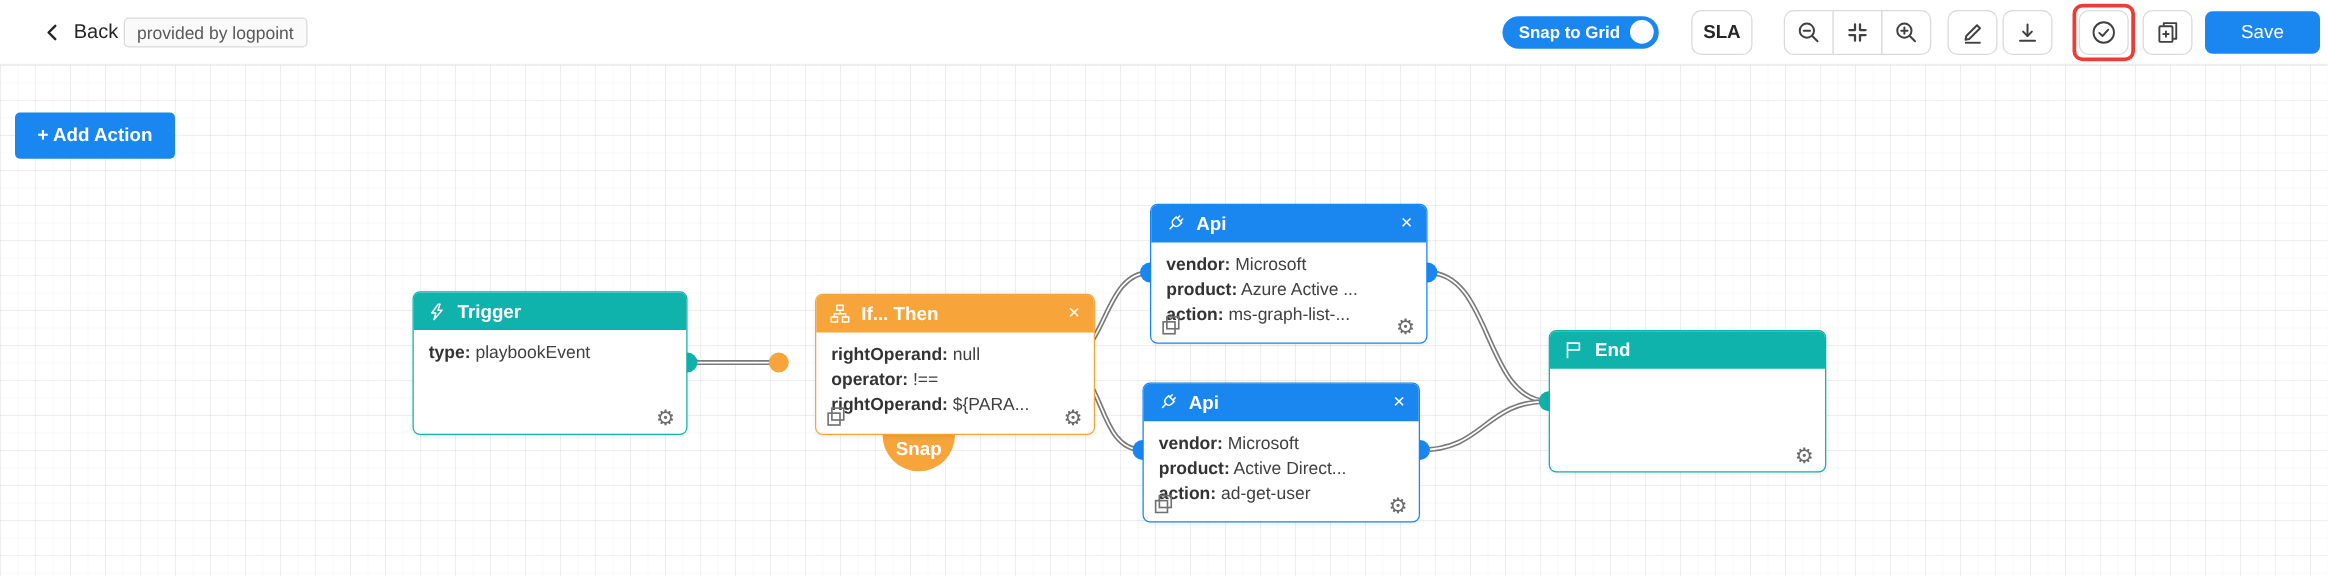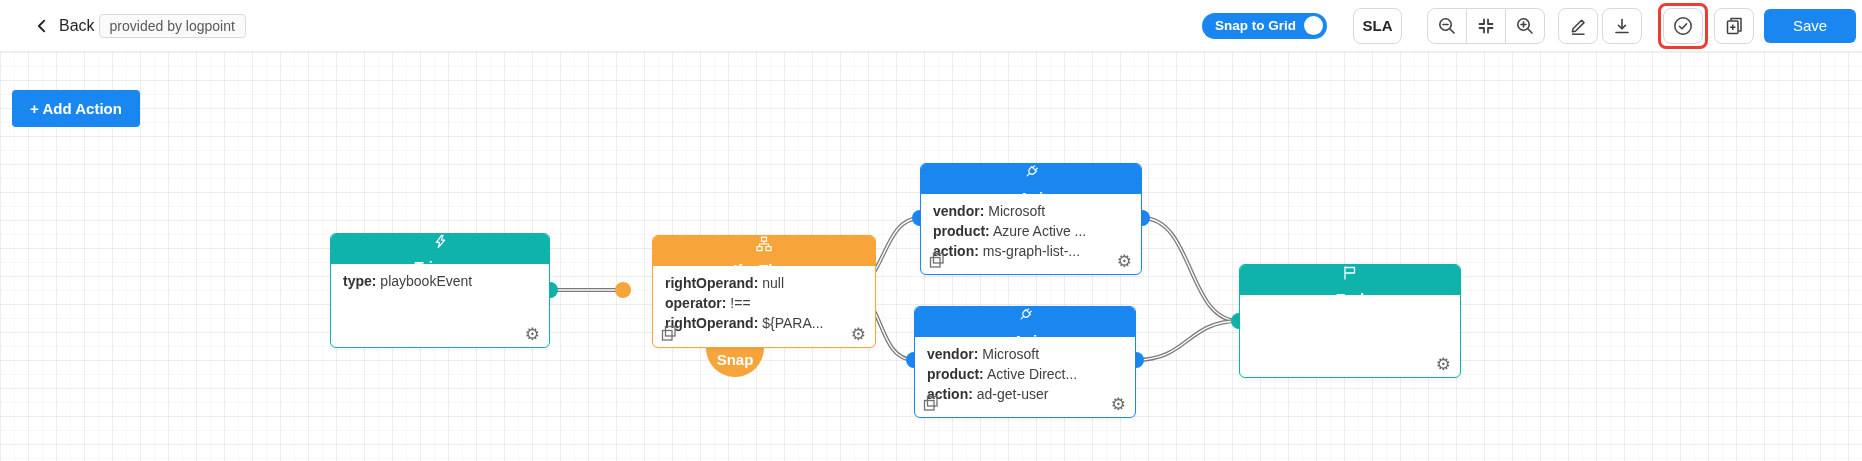--- a/index.html
+++ b/index.html
@@ -53,21 +53,21 @@
   .edges{position:absolute;left:0;top:0;width:1862px;height:409px;z-index:0;pointer-events:none;}
   .edge-outer{fill:none;stroke:#7a7a7a;stroke-width:4;}
   .edge-inner{fill:none;stroke:#ffffff;stroke-width:1.4;}
 
   .port{position:absolute;width:16px;height:16px;border-radius:50%;z-index:1;cursor:crosshair;}
   .port.teal{background:var(--teal);} .port.orange{background:var(--orange);} .port.blue{background:var(--blue);}
 
   .node{position:absolute;background:#fff;border-radius:6px;z-index:2;
     box-shadow:0 1px 4px rgba(0,0,0,.07);cursor:grab;}
   .node-hd{height:30px;display:flex;align-items:center;gap:9px;padding:0 11px;
-    border-radius:5px 5px 0 0;color:#fff;font-size:15px;font-weight:700;flex-direction:column;}
+    border-radius:5px 5px 0 0;color:#fff;font-size:15px;font-weight:700;}
   .node-x{margin-left:auto;font-size:16px;line-height:1;color:#fff;cursor:pointer;font-weight:400;}
   .node-bd{padding:7px 12px 4px;font-size:14px;line-height:20px;color:var(--body-ink);white-space:nowrap;overflow:hidden;}
   .fk{font-weight:700;color:#333;}
   .gear{position:absolute;right:9px;bottom:4px;font-size:17px;color:#6b6b6b;cursor:pointer;line-height:1;}
   .dup{position:absolute;left:8px;bottom:6px;cursor:pointer;line-height:0;}
   .n-teal{border:1.5px solid var(--teal);} .n-teal .node-hd{background:var(--teal);}
   .n-orange{border:1.5px solid var(--orange);} .n-orange .node-hd{background:var(--orange);}
   .n-blue{border:1.5px solid var(--blue);} .n-blue .node-hd{background:var(--blue);}
   .else-badge{position:absolute;left:706px;top:295px;width:58px;height:30px;background:var(--orange);
     border-radius:0 0 60px 60px;color:#fff;font-size:15px;font-weight:700;text-align:center;

